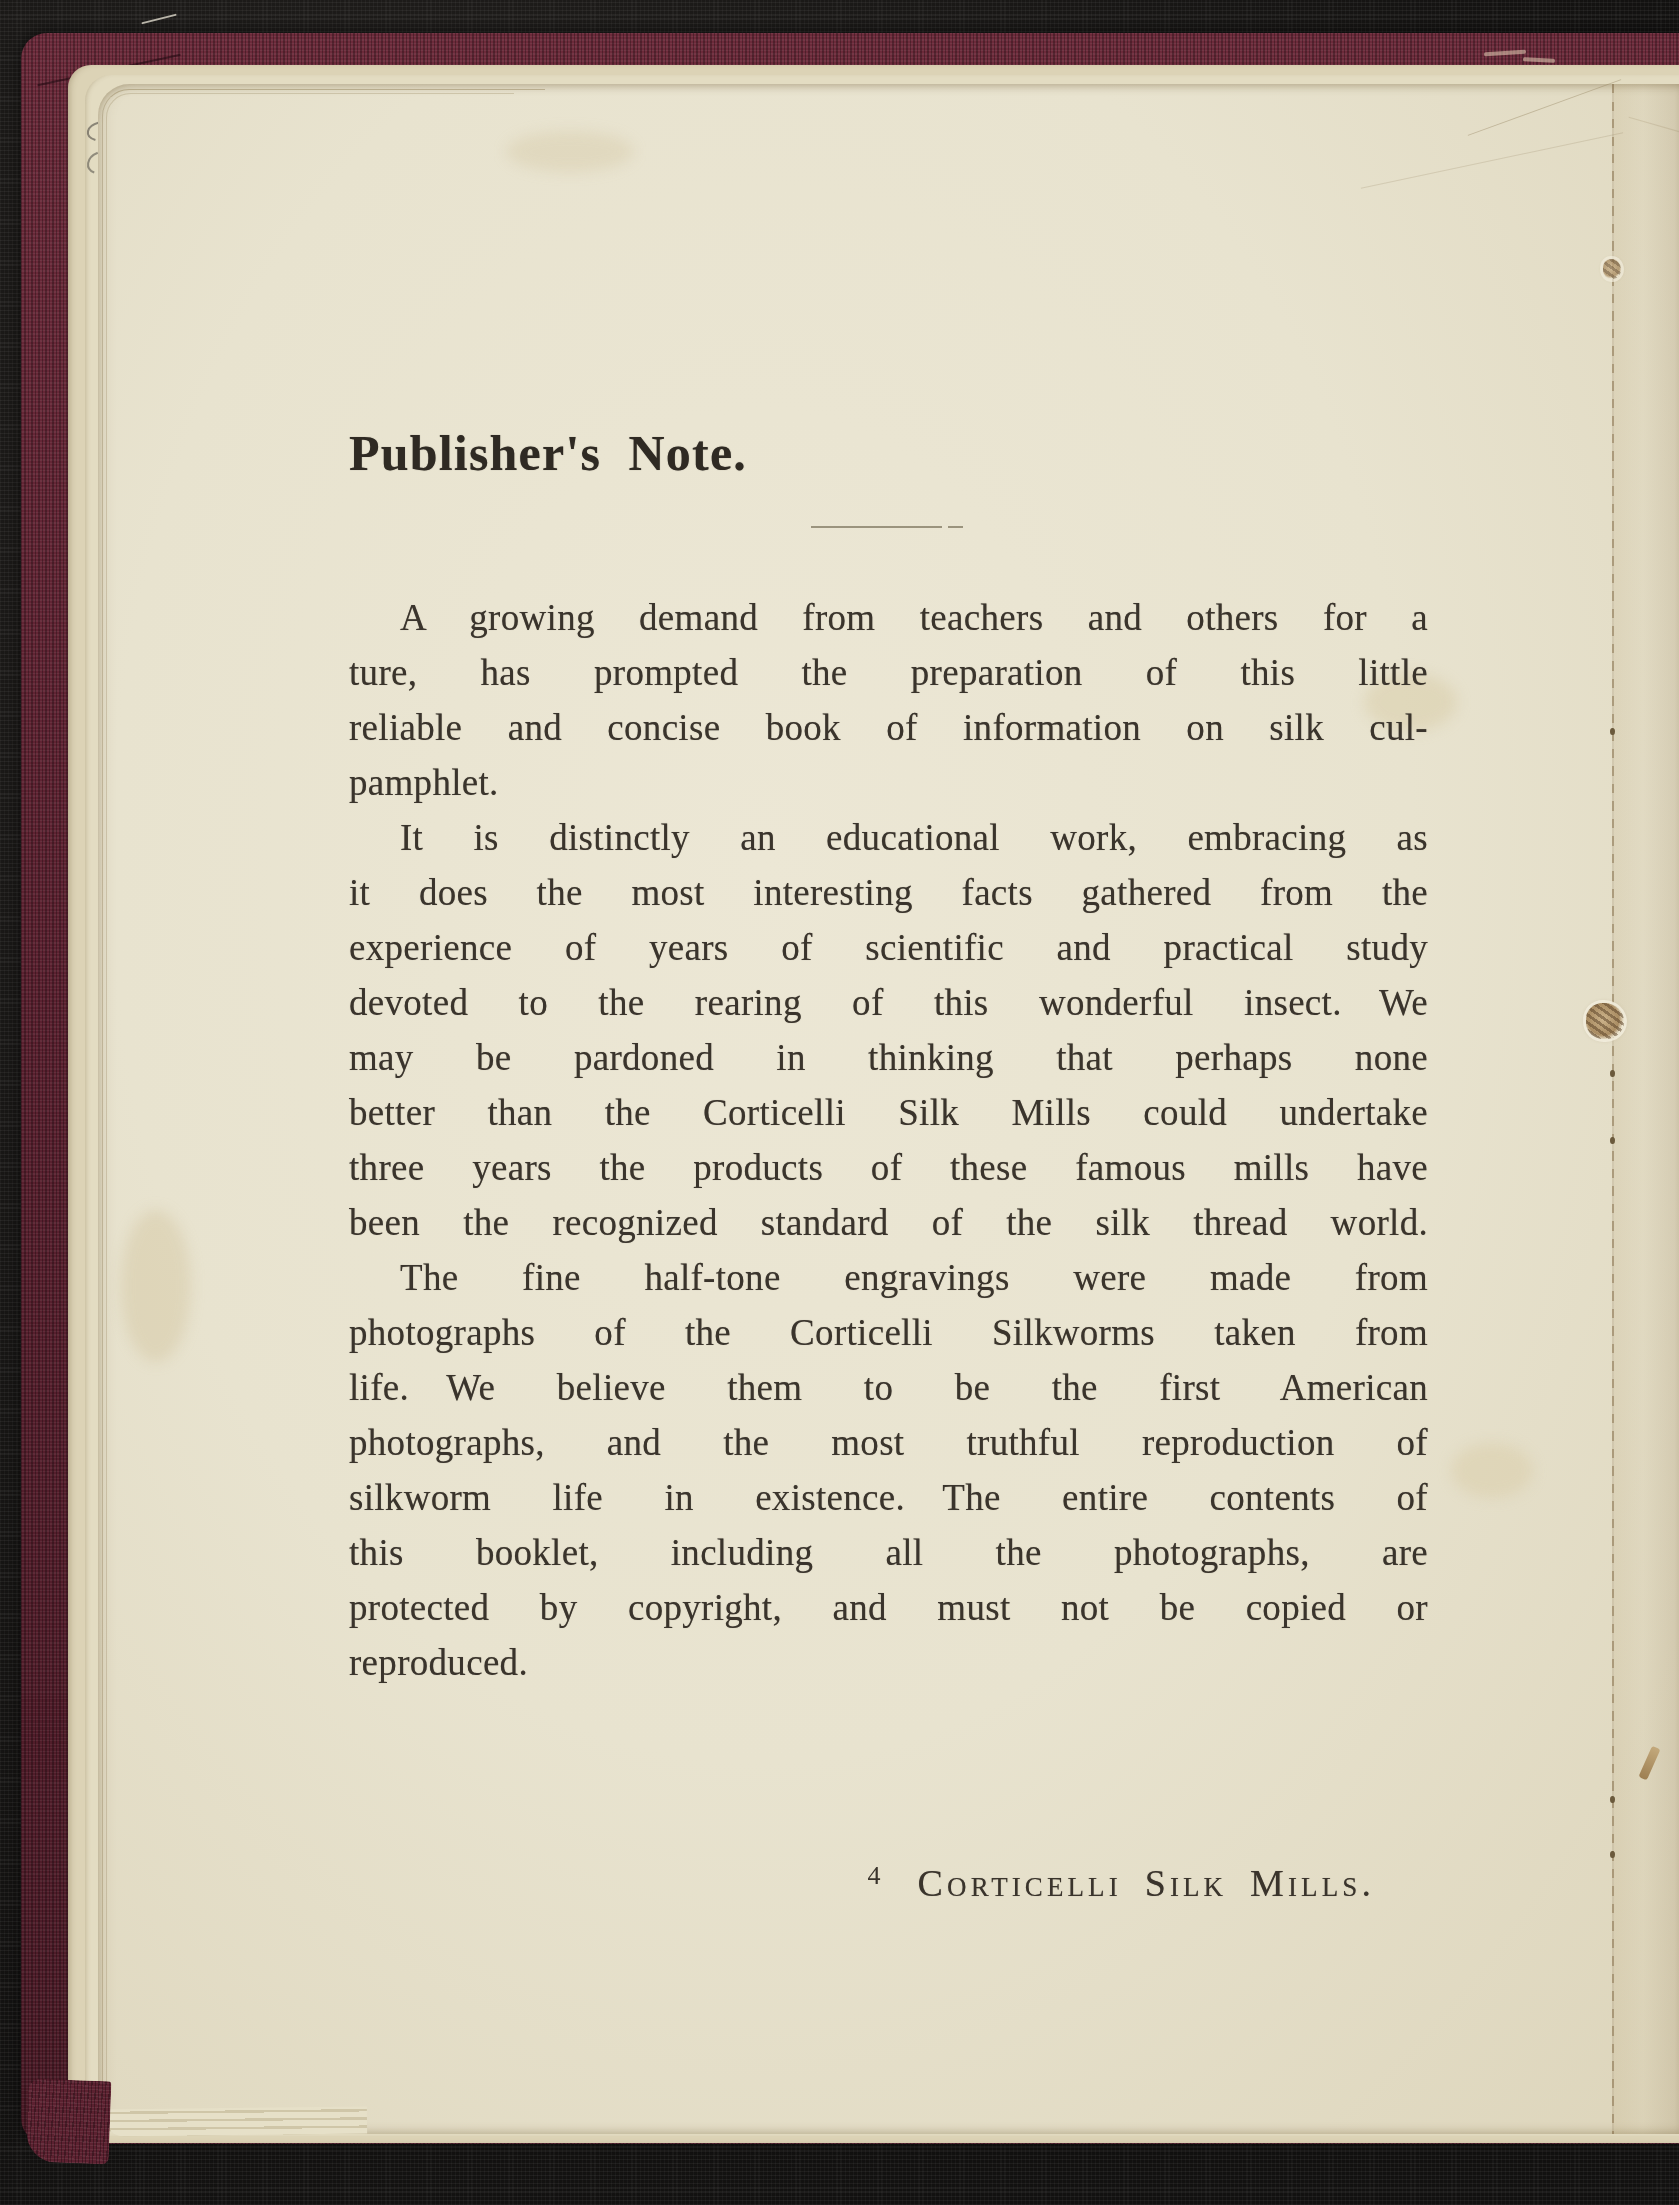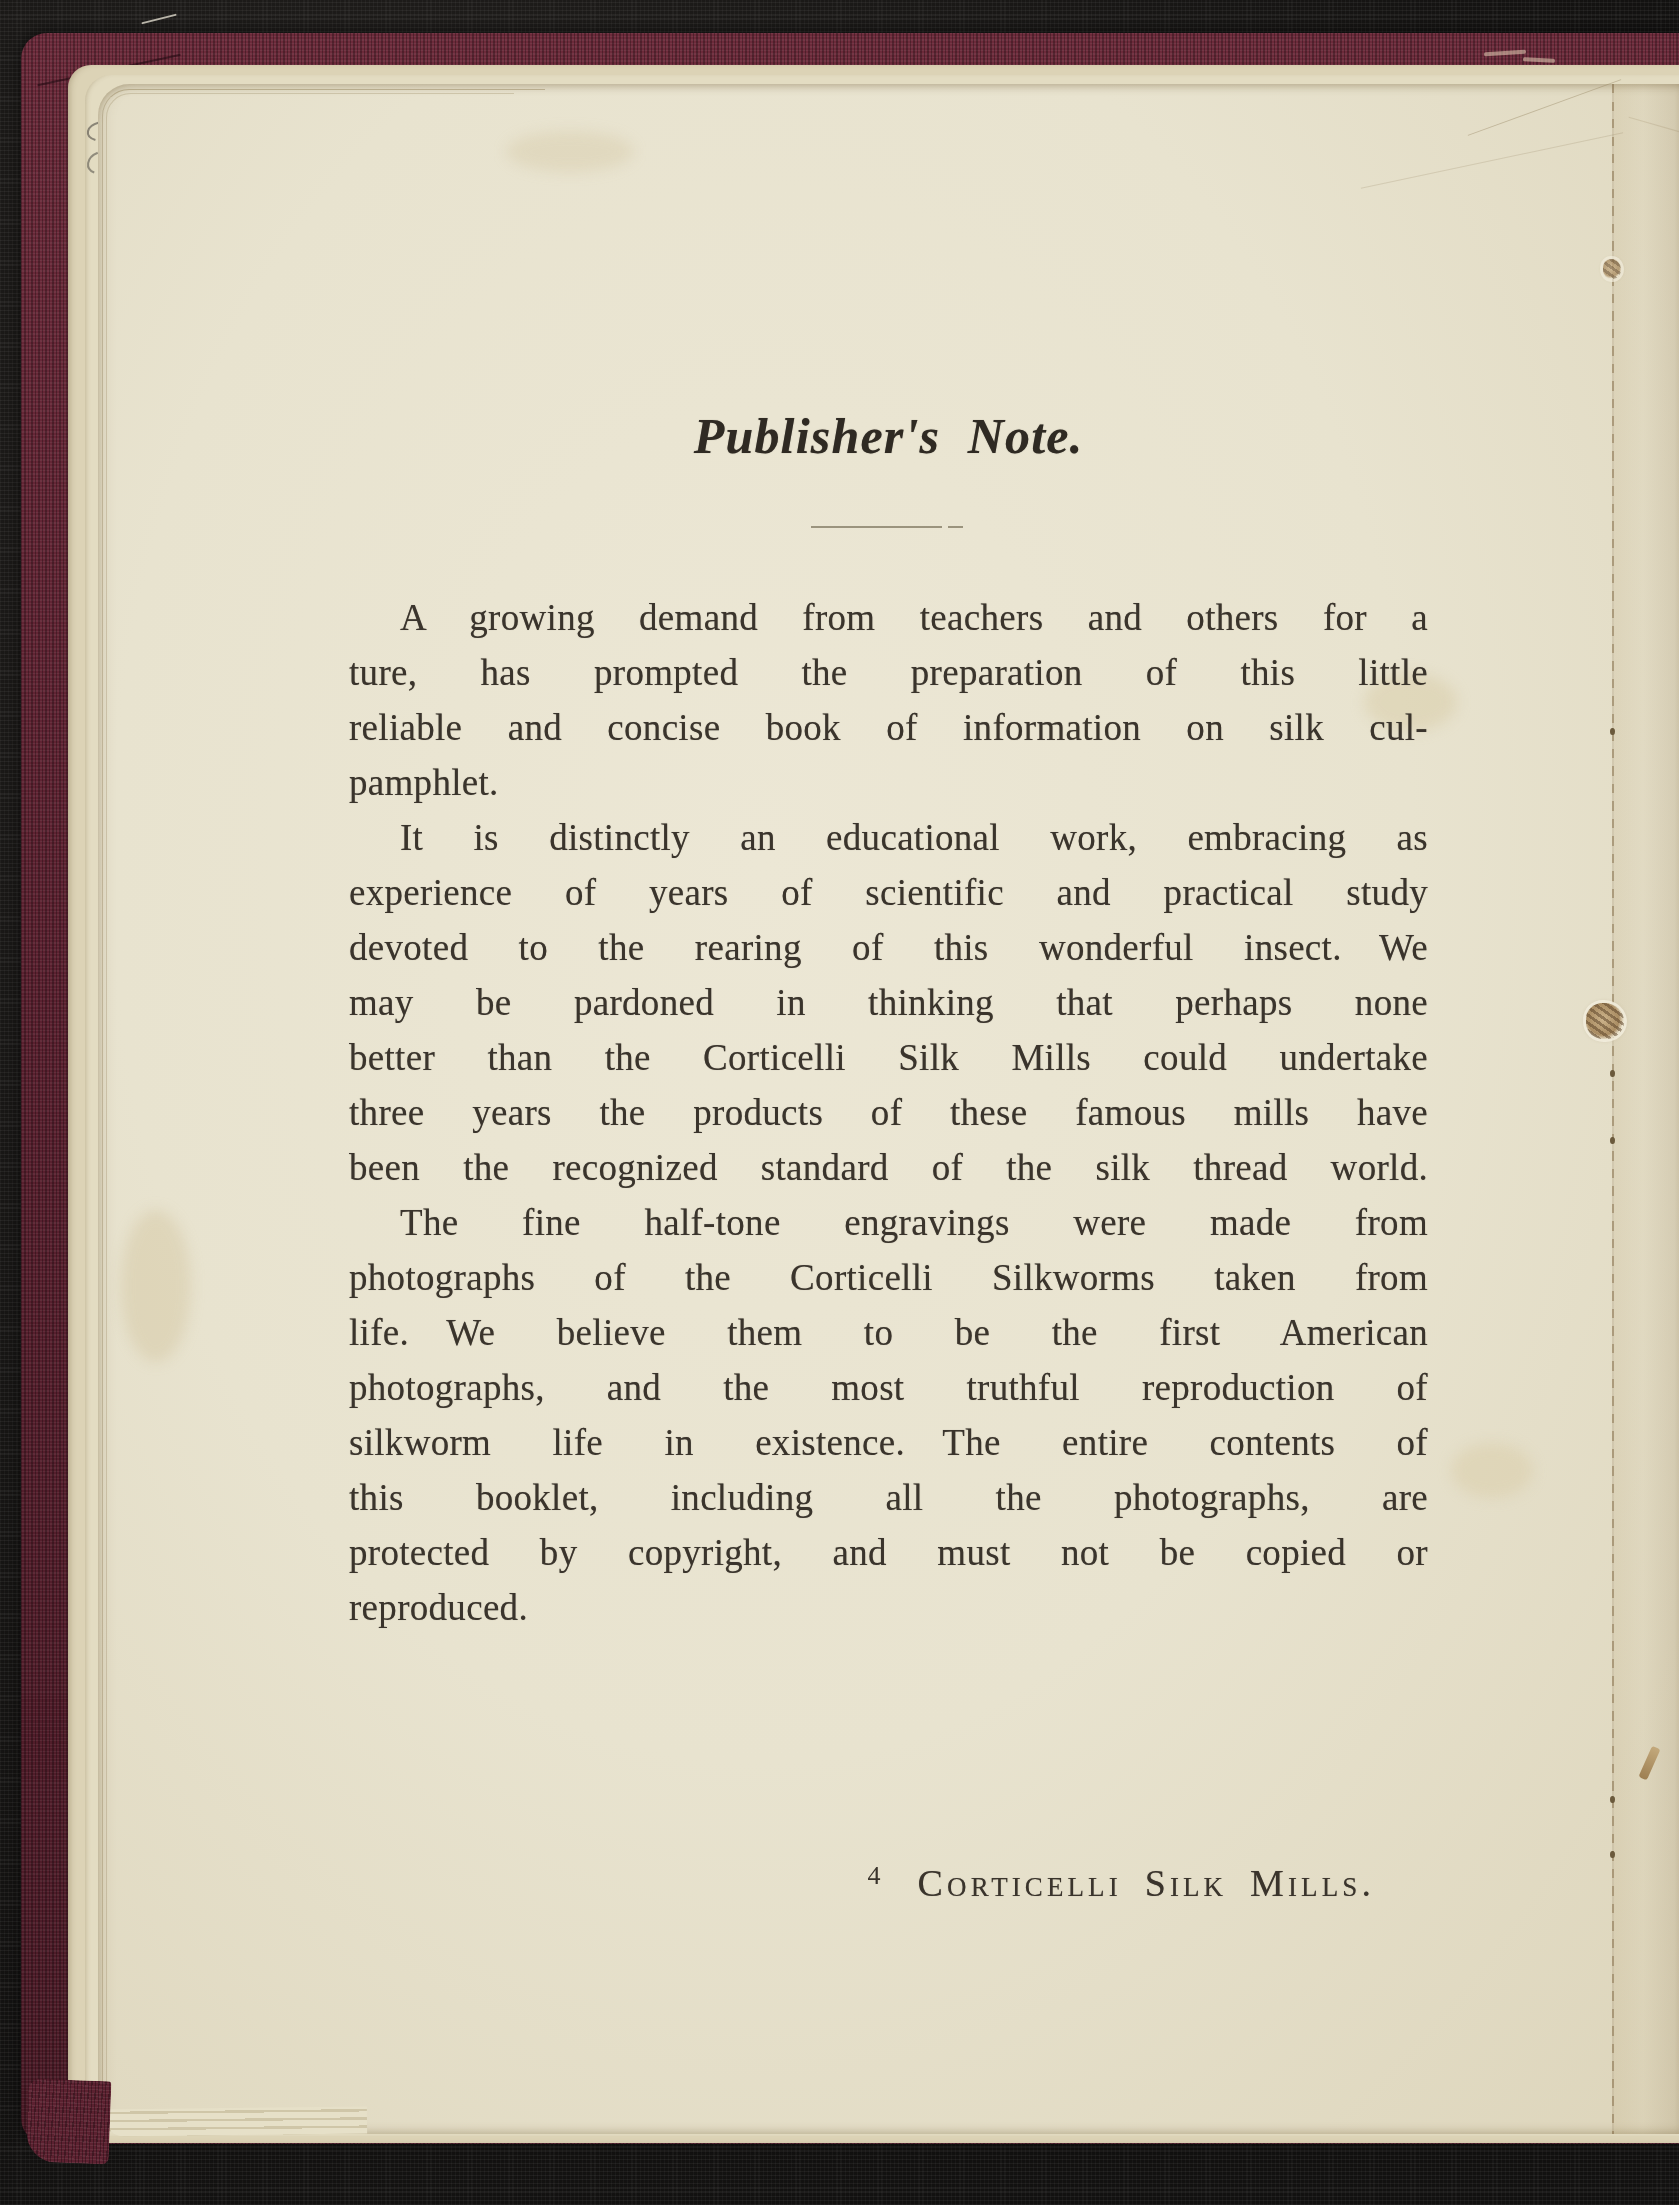--- a/index.html
+++ b/index.html
@@ -81,22 +81,22 @@
   .stain{position:absolute;border-radius:50%;filter:blur(7px);}
   .stain.s1{left:1266px;top:589px;width:93px;height:58px;background:rgba(205,185,135,.28);}
   .stain.s2{left:23px;top:1126px;width:70px;height:152px;background:rgba(190,168,115,.22);}
   .stain.s3{left:1353px;top:1359px;width:82px;height:55px;background:rgba(208,188,140,.26);}
   .stain.s4{left:408px;top:47px;width:128px;height:41px;background:rgba(196,176,125,.2);}
   .page-stack-bottom{position:absolute;left:103px;top:2108px;width:264px;height:27px;
     border-radius:0 0 0 21px;transform:rotate(-.6deg);
     background:repeating-linear-gradient(0deg,#e6e0c8 0 5.8px,#cfc6a8 5.8px 8.2px);}
   .pencil-marks{position:absolute;left:79px;top:119px;}
 
-  .page-title{position:absolute;left:251px;top:323px;width:1079px;
-    text-align:center;font-size:50px;font-weight:bold;font-style:italic;
+  .page-title{position:absolute;left:251px;top:340px;width:1079px;
+    text-align:left;font-size:50px;font-weight:bold;
     letter-spacing:1.2px;white-space:pre;color:#2f2a23;
     text-shadow:0 0 0.9px rgba(47,42,35,.5);}
   .rule{position:absolute;left:713px;top:442px;width:152px;height:1.7px;
     background:linear-gradient(90deg,#877f68 0 86%,rgba(0,0,0,0) 86% 90%,#877f68 90% 100%);
     opacity:.8;}
   .body-text{position:absolute;left:251px;top:506px;width:1079px;
     font-size:37px;color:#3a342c;word-spacing:3.5px;letter-spacing:0.3px;
     text-shadow:0 0 0.7px rgba(58,52,44,.5);}
   .line{height:55px;line-height:55px;text-align:justify;text-align-last:justify;}
   .line.no-just{text-align-last:left;}
@@ -153,20 +153,21 @@
 
     <div class="page-title">Publisher's  Note.</div>
     <div class="rule"></div>
 
     <div class="body-text">
         <div class="line indent">A growing demand from teachers and others for a</div>
         <div class="line">ture, has prompted the preparation of this little</div>
         <div class="line">reliable and concise book of information on silk cul-</div>
         <div class="line no-just">pamphlet.</div>
         <div class="line indent">It is distinctly an educational work, embracing as</div>
+        <div class="line">it does the most interesting facts gathered from the</div>
         <div class="line">experience of years of scientific and practical study</div>
         <div class="line">devoted to the rearing of this wonderful insect. We</div>
         <div class="line">may be pardoned in thinking that perhaps none</div>
         <div class="line">better than the Corticelli Silk Mills could undertake</div>
         <div class="line">three years the products of these famous mills have</div>
         <div class="line">been the recognized standard of the silk thread world.</div>
         <div class="line indent">The fine half-tone engravings were made from</div>
         <div class="line">photographs of the Corticelli Silkworms taken from</div>
         <div class="line">life. We believe them to be the first American</div>
         <div class="line">photographs, and the most truthful reproduction of</div>

